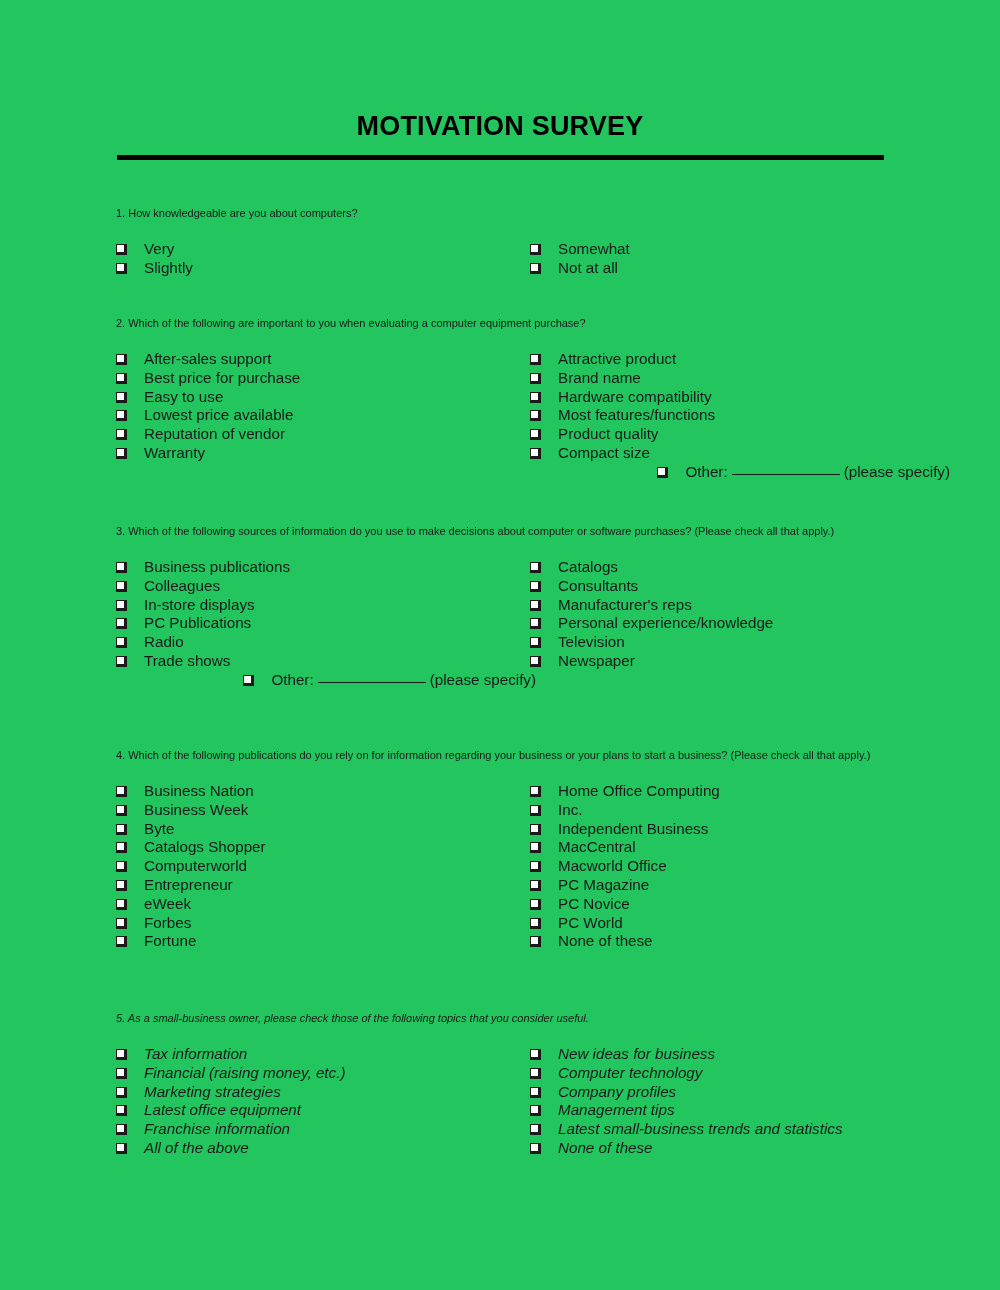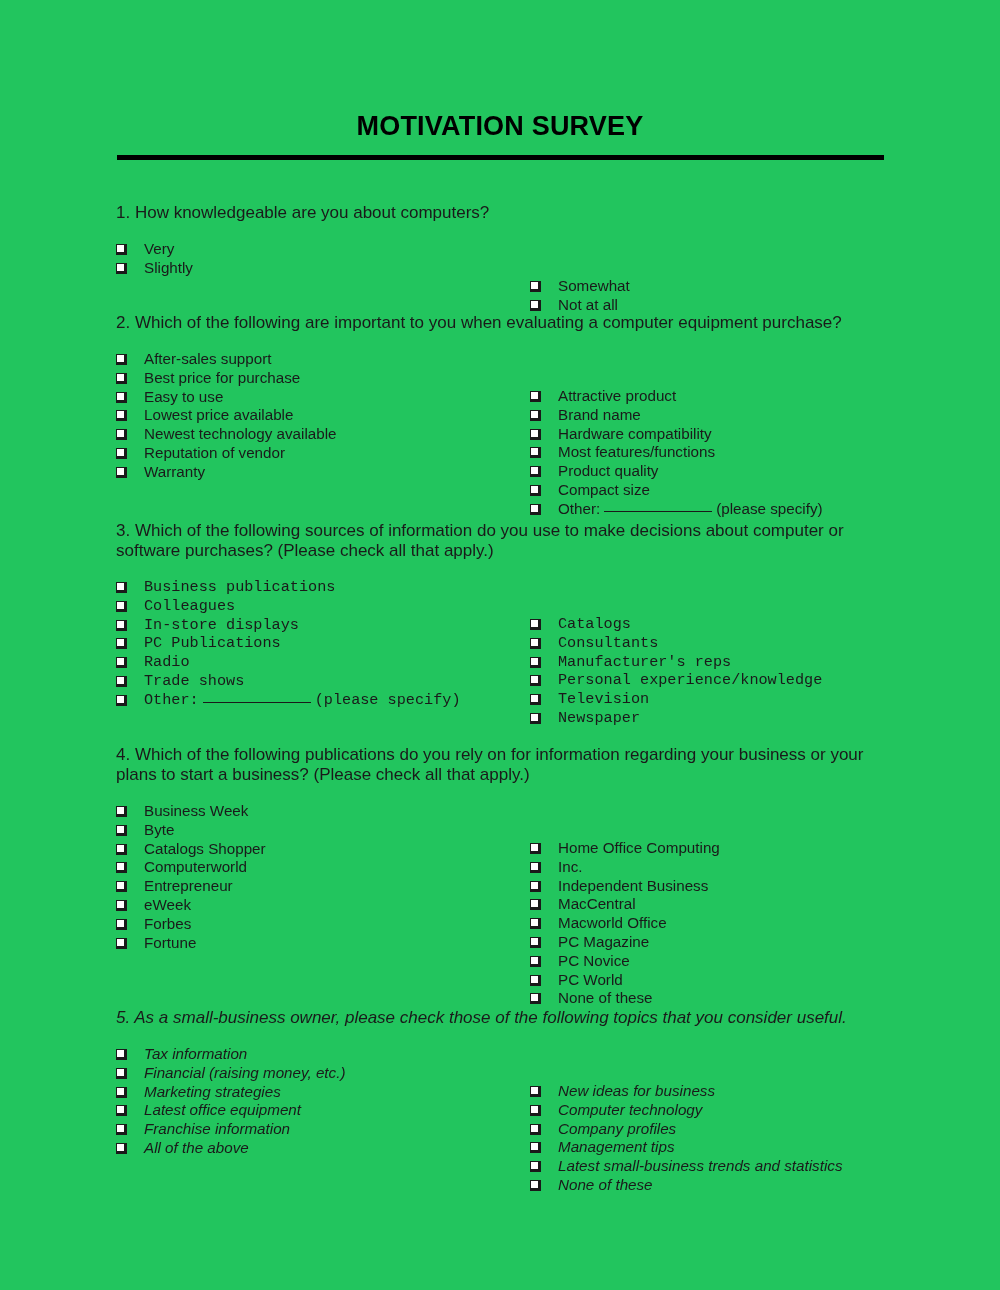--- a/index.html
+++ b/index.html
@@ -54,47 +54,47 @@
     left: 0;
     top: 0;
     width: 1000px;
   }
   .question-block {
     position: absolute;
     left: 116px;
     width: 768px;
   }
   .question-text {
-    font-size: 17px;
+    font-size: 11px;
     line-height: 20px;
     color: #1a1a1a;
     margin: 0 0 0 0;
     text-align: left;
   }
 
   .options {
     position: relative;
     margin-top: 17px;
     width: 768px;
   }
   .opt-col {
     position: absolute;
     top: 0;
   }
   .opt-col.left  { left: 0px;   width: 420px; }
-  .opt-col.right { left: 414px; width: 360px; margin-top: 37px; }
+  .opt-col.right { left: 414px; width: 360px; }
 
   .opt-row {
     display: flex;
     align-items: flex-start;
     height: 18.8px;
     line-height: 18.8px;
     white-space: nowrap;
   }
-  .opt-row.wide { width: 420px; }
+  .opt-row.wide { width: 420px; justify-content: flex-end; }
 
   .checkbox-glyph {
     flex: 0 0 auto;
     width: 11px;
     height: 11px;
     margin-top: 4px;
     margin-right: 17px;
     box-sizing: border-box;
     border: 1.5px solid #1a1a1a;
     border-right-width: 3px;
@@ -165,24 +165,20 @@
             <div class="opt-row">
               <span class="checkbox-glyph"></span>
               <span class="opt-label">Easy to use</span>
             </div>
             <div class="opt-row">
               <span class="checkbox-glyph"></span>
               <span class="opt-label">Lowest price available</span>
             </div>
             <div class="opt-row">
               <span class="checkbox-glyph"></span>
-              <span class="opt-label">Newest technology available</span>
-            </div>
-            <div class="opt-row">
-              <span class="checkbox-glyph"></span>
               <span class="opt-label">Reputation of vendor</span>
             </div>
             <div class="opt-row">
               <span class="checkbox-glyph"></span>
               <span class="opt-label">Warranty</span>
             </div>
           </div>
           <div class="opt-col right">
             <div class="opt-row">
               <span class="checkbox-glyph"></span>
@@ -212,21 +208,21 @@
               <span class="checkbox-glyph"></span>
               <span class="opt-label">Other:</span>
               <span class="blank-line"></span>
               <span class="opt-label">(please specify)</span>
             </div>
           </div>
         </div>
       </div>
       <div class="question-block" style="top: 521px;">
         <div class="question-text">3. Which of the following sources of information do you use to make decisions about computer or software purchases? (Please check all that apply.)</div>
-        <div class="options" style="height: 131.6px; font-family: Liberation Mono, monospace;">
+        <div class="options" style="height: 131.6px;">
           <div class="opt-col left">
             <div class="opt-row">
               <span class="checkbox-glyph"></span>
               <span class="opt-label">Business publications</span>
             </div>
             <div class="opt-row">
               <span class="checkbox-glyph"></span>
               <span class="opt-label">Colleagues</span>
             </div>
             <div class="opt-row">
@@ -279,20 +275,24 @@
             </div>
           </div>
         </div>
       </div>
       <div class="question-block" style="top: 745px;">
         <div class="question-text">4. Which of the following publications do you rely on for information regarding your business or your plans to start a business? (Please check all that apply.)</div>
         <div class="options" style="height: 169.2px;">
           <div class="opt-col left">
             <div class="opt-row">
               <span class="checkbox-glyph"></span>
+              <span class="opt-label">Business Nation</span>
+            </div>
+            <div class="opt-row">
+              <span class="checkbox-glyph"></span>
               <span class="opt-label">Business Week</span>
             </div>
             <div class="opt-row">
               <span class="checkbox-glyph"></span>
               <span class="opt-label">Byte</span>
             </div>
             <div class="opt-row">
               <span class="checkbox-glyph"></span>
               <span class="opt-label">Catalogs Shopper</span>
             </div>

